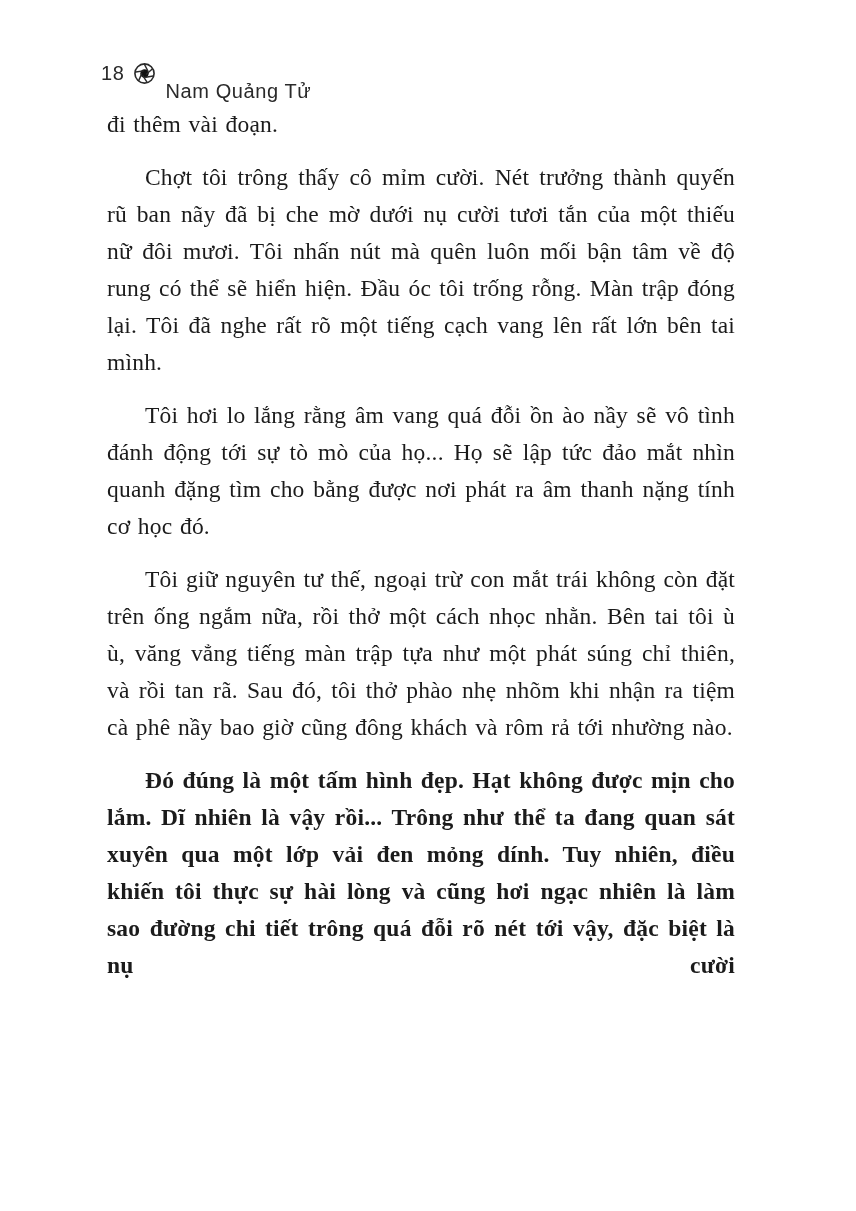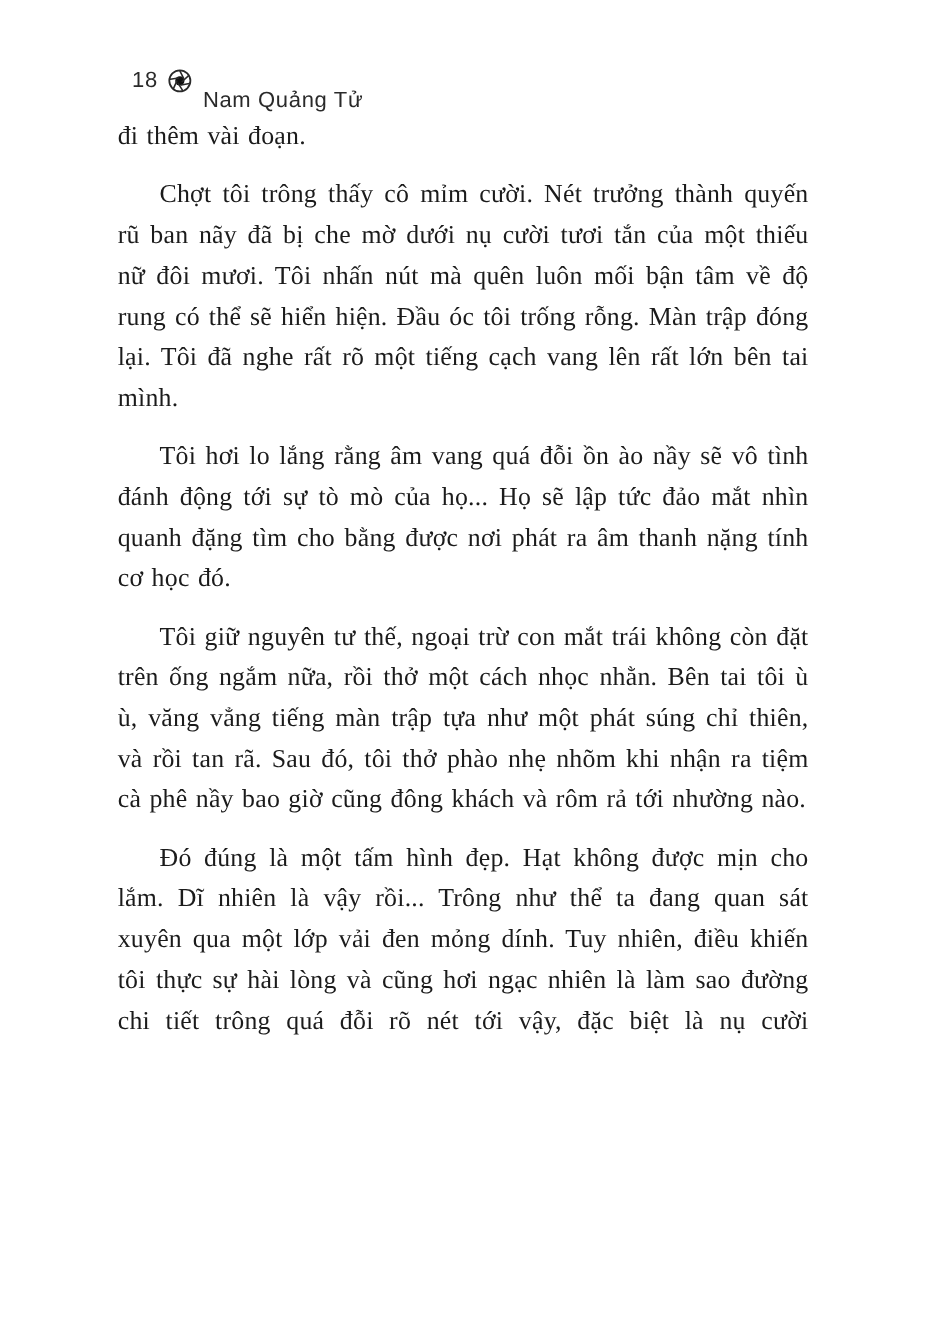--- a/index.html
+++ b/index.html
@@ -10,21 +10,21 @@
   .page {
     position: relative;
     width: 856px;
     height: 1211px;
     background: #ffffff;
     overflow: hidden;
     font-family: "Liberation Serif", "DejaVu Serif", serif;
   }
   .running-header {
     position: absolute;
-    left: 120px;
+    left: 101px;
     top: 60px;
     height: 26px;
     display: flex;
     align-items: center;
     gap: 7px;
     font-family: "Liberation Sans", "DejaVu Sans", sans-serif;
     font-size: 20px;
     letter-spacing: 0.6px;
     color: #2a2a2a;
     white-space: nowrap;
@@ -58,20 +58,21 @@
   .content p {
     margin: 0 0 16px 0;
     text-indent: 38px;
   }
   .content p.no-indent {
     text-indent: 0;
   }
   .content p.cut-justify {
     text-align-last: justify;
     margin-bottom: 0;
+    font-weight: bold;
   }
 </style>
 </head>
 <body>
 
 <div class="page">
 
   <div class="running-header">
     <span class="pagenum">18</span>
     <span class="aperture">

